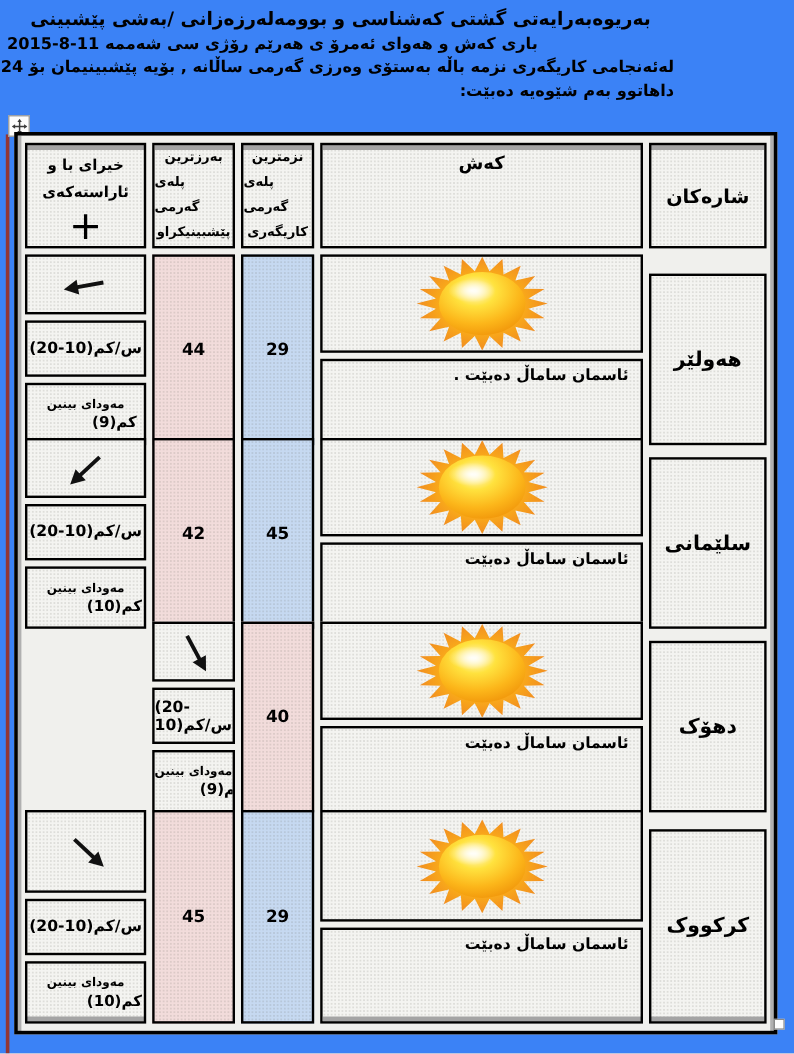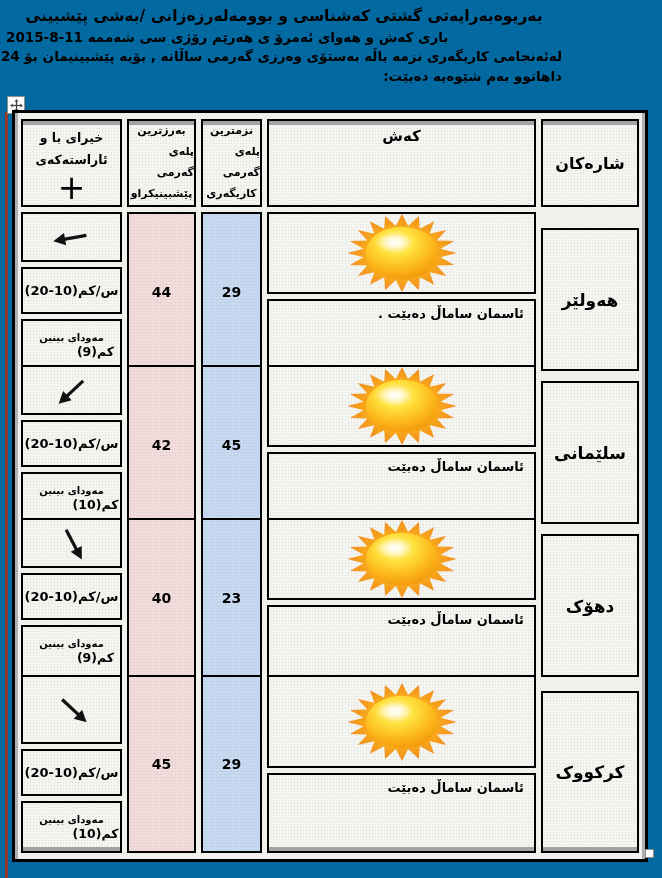--- a/index.html
+++ b/index.html
@@ -45,21 +45,21 @@
     background-image:radial-gradient(rgba(105,105,95,0.16) 0.6px, transparent 0.75px);
     background-size:3px 3px;
     display:flex; align-items:center; justify-content:center;
     overflow:hidden;
   }
   .sh-top { box-shadow: inset 0 5px 0 -1px #a4a4a4; }
   .sh-bottom { box-shadow: inset 0 -5px 0 -1px #a4a4a4; }
   
   .h-cities { font-size:16px; font-weight:bold; }
   .h-weather { align-items:flex-start; font-size:15px; font-weight:bold; padding-top:6px; }
-  .h-small { flex-direction:column; font-size:11px; font-weight:bold; line-height:1.9; text-align:right; }
+  .h-small { flex-direction:column; font-size:11px; font-weight:bold; line-height:1.9; text-align:left; }
   .h-wind { flex-direction:column; font-size:12.5px; font-weight:bold; line-height:1.7; padding-top:4px; }
   .h-wind .plus { font-size:33px; font-weight:400; line-height:30px; margin-top:3px; }
   
   .c-city { font-size:17px; font-weight:bold;margin-top:16px; }
   .c-temp { font-size:14px; font-weight:bold; }
   .stack { display:flex; flex-direction:column; gap:5px; min-width:0; }
   .sun-box { flex:1.35; }
   .sun-box svg { width:150px; height:82px; display:block; }
   .cond-box { flex:1; align-items:flex-start; justify-content:flex-start; padding:5px 10px; font-size:13px; font-weight:600; text-align:right; }
   .arrow-box { flex:1; }
@@ -94,21 +94,21 @@
       <ellipse cx="60" cy="42" rx="37" ry="27" fill="url(#gBody)"></ellipse>
       <ellipse cx="51" cy="31" rx="20" ry="10" fill="url(#gHL)"></ellipse>
     </symbol>
     <g id="warrowSym">
       <line x1="9" y1="23" x2="33" y2="23" stroke="#111" stroke-width="3.4"></line>
       <polygon points="31.5,16.5 44,23 31.5,29.5" fill="#111"></polygon>
     </g>
   </defs>
 </svg>
 
-<div class="page" style="background-color: #0369a1; padding-left: 44px;">
+<div class="page" style="background-color: #3b82f6; padding-left: 44px;">
 
   <div class="doc-header">
     <div class="doc-title">بەریوەبەرایەتی گشتی کەشناسی و بوومەلەرزەزانی /بەشی پێشبینی</div>
     <div class="doc-subtitle">
       <span>باری کەش و هەوای ئەمرۆ ی هەرێم رۆژی سی شەممە</span>
       <span class="date-ltr">2015-8-11</span>
     </div>
     <div class="doc-intro1">لەئەنجامی کاریگەری نزمە باڵە بەستۆی وەرزی گەرمی ساڵانە , بۆیە پێشبینیمان بۆ  24 کاتژمێری</div>
     <div class="doc-intro2">داهاتوو بەم شێوەیە دەبێت:</div>
   </div>
@@ -207,21 +207,20 @@
     <div class="t-row r3">
       <div class="cell c-city">دهۆک</div>
       <div class="stack">
         <div class="cell sun-box">
           <svg>
               <use href="#sunSym"></use>
             </svg>
         </div>
         <div class="cell cond-box">ئاسمان  ساماڵ دەبێت</div>
       </div>
-      <div class="cell c-temp" style="background-color: rgb(198, 217, 241);">23</div>
       <div class="cell c-temp" style="background-color: rgb(242, 220, 219);">40</div>
       <div class="stack">
         <div class="cell arrow-box">
           <svg class="warrow" viewBox="0 0 48 48" style="transform: rotate(62deg);">
               <use href="#warrowSym"></use>
             </svg>
         </div>
         <div class="cell speed-box">
           <span class="ltr">(20-10)کم‎/‎س</span>
         </div>

